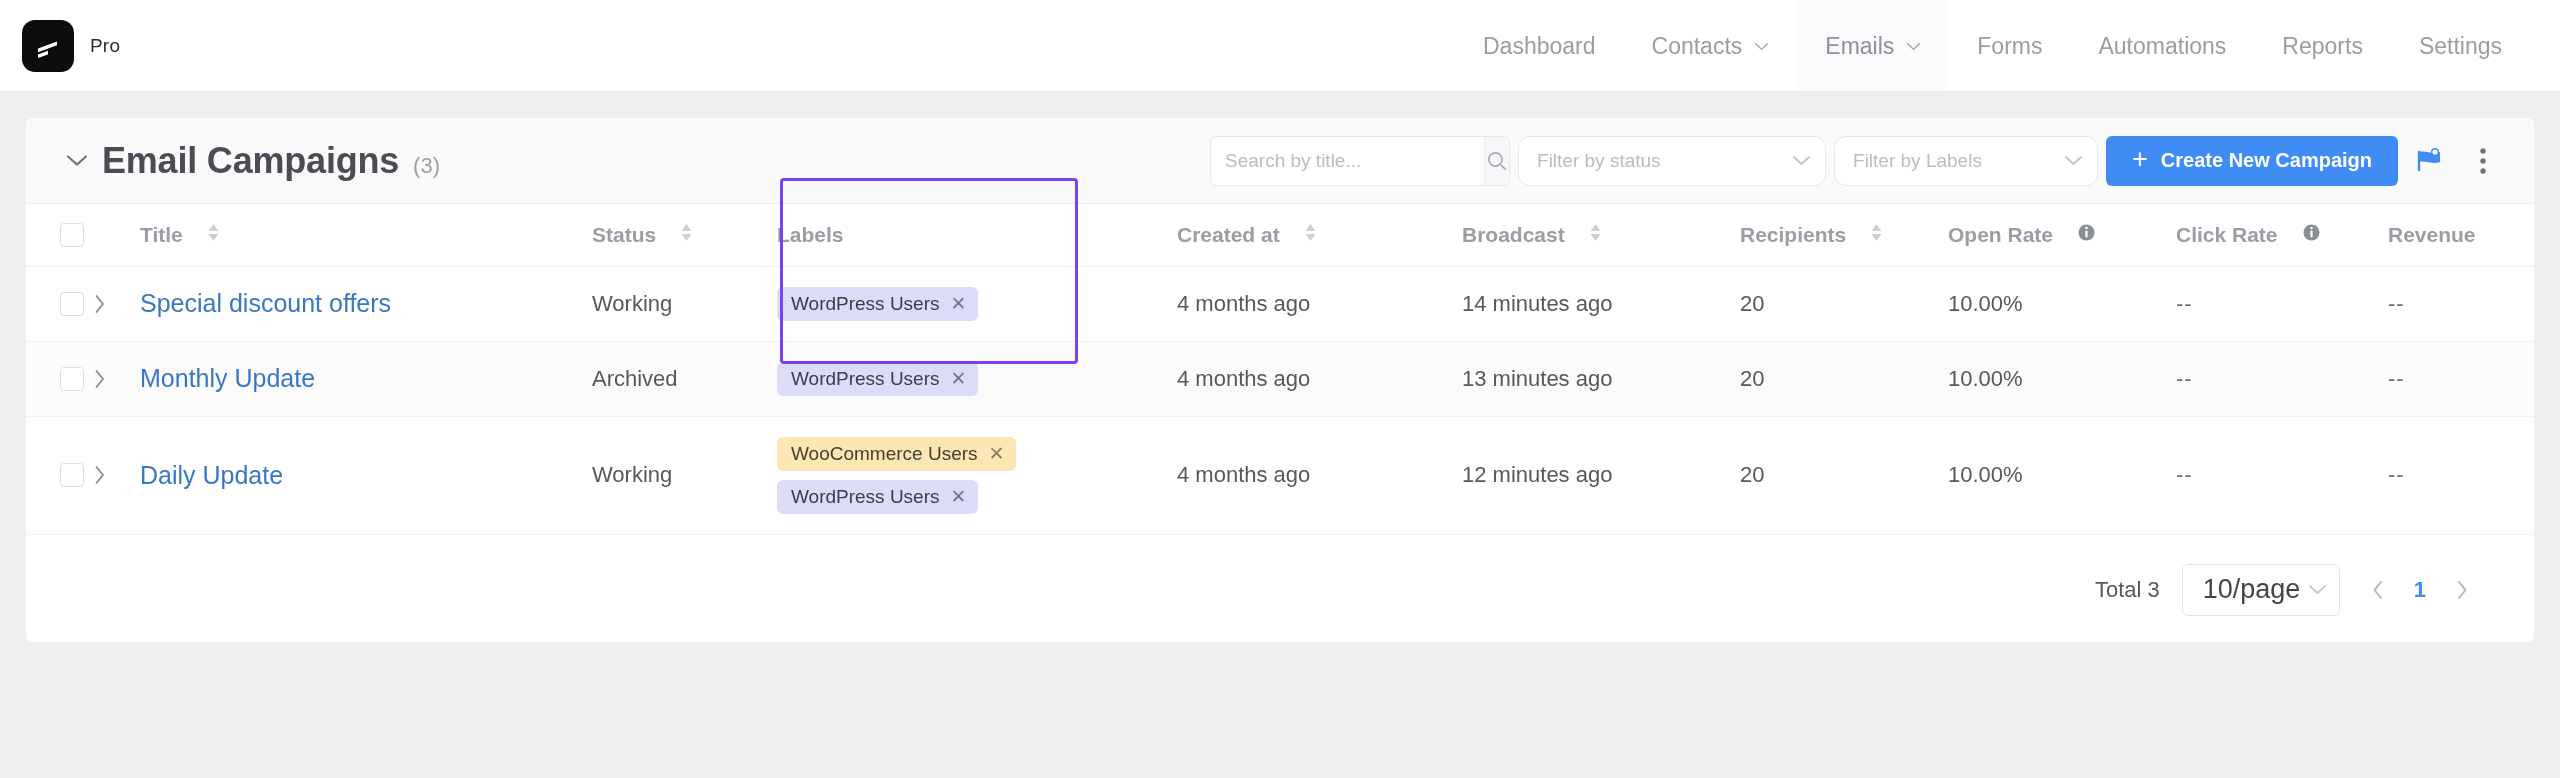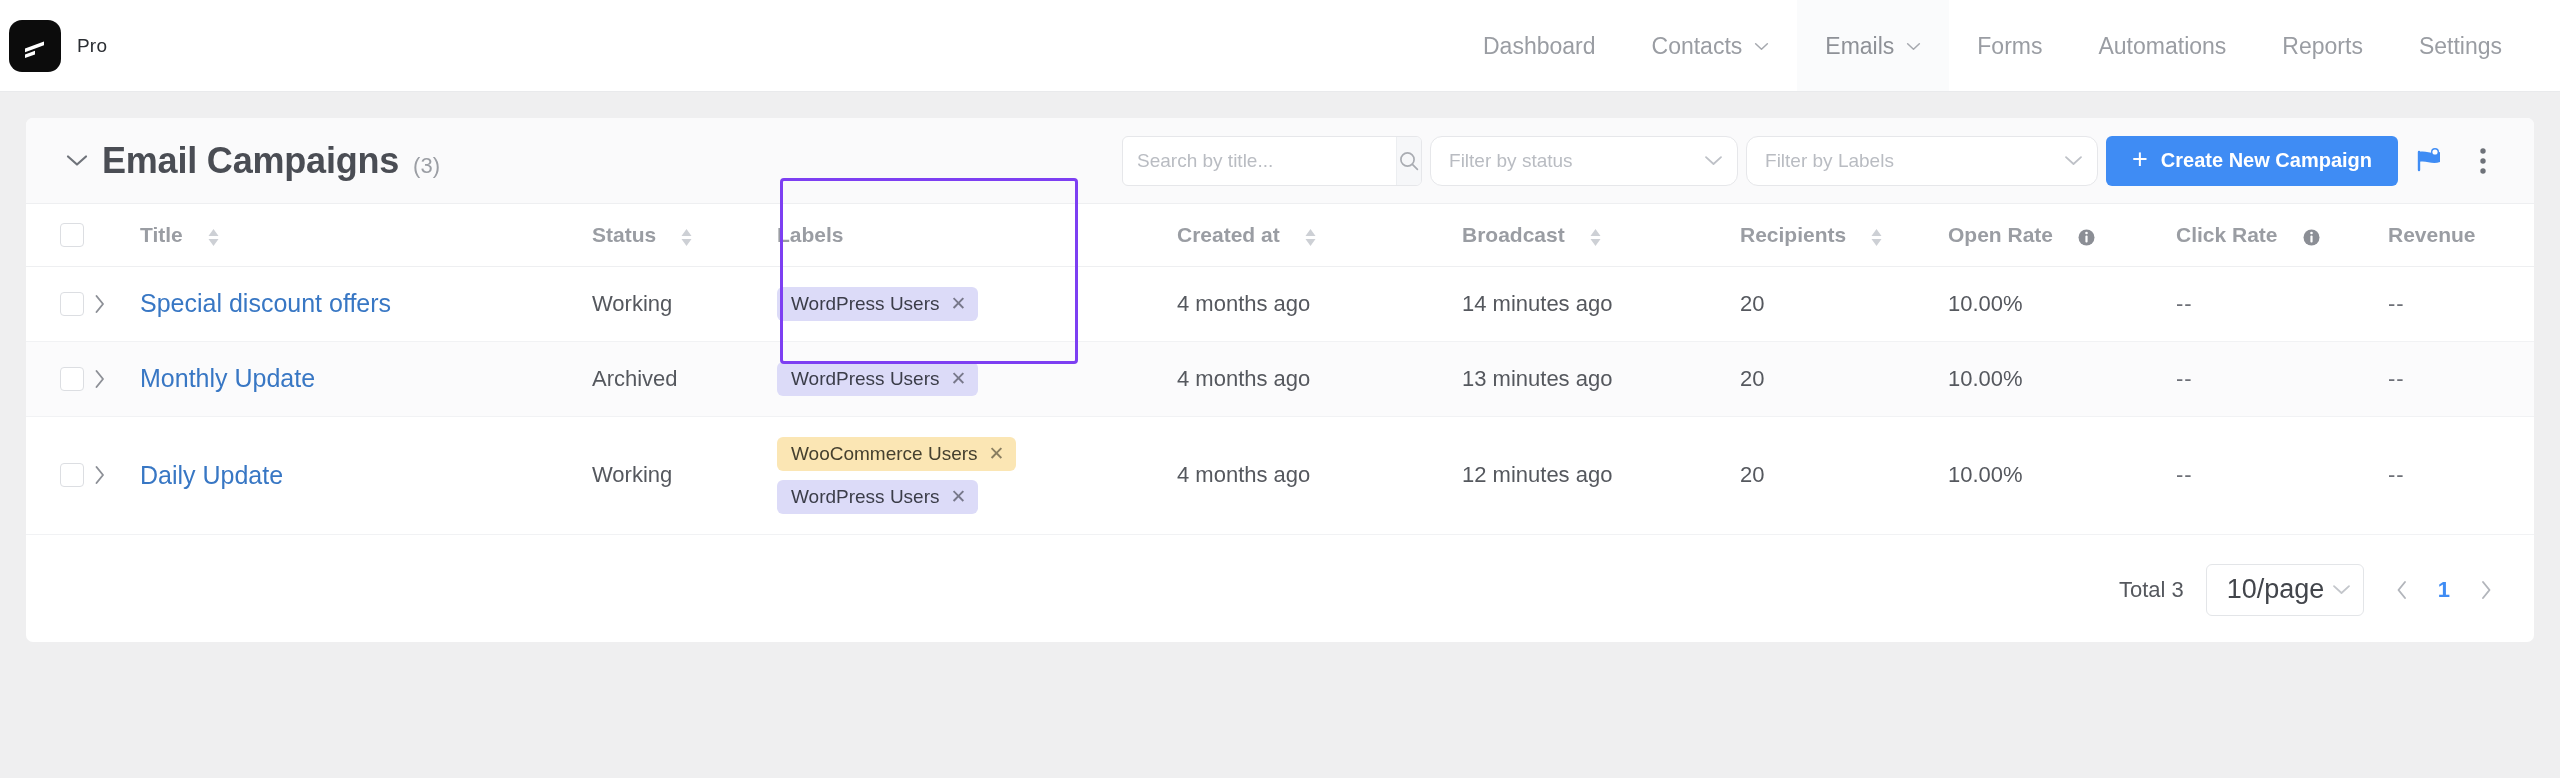--- a/index.html
+++ b/index.html
@@ -11,21 +11,21 @@
     -webkit-font-smoothing: antialiased;
   }
   .page { width: 2560px; height: 778px; position: relative; background: #efeff0; overflow: hidden; }
 
   
   .topbar {
     height: 92px;
     background: #ffffff;
     display: flex;
     align-items: center;
-    padding: 0 0 0 9px;
+    padding: 0 0 0 22px;
     position: relative;
   }
   .topbar::after{
     content:"";
     position:absolute; left:0; right:0; bottom:0; height:1px;
     background:#e9eaec;
   }
   .brand { display: flex; align-items: center; gap: 16px; }
   .logo-mark {
     width: 52px; height: 52px;
@@ -138,21 +138,21 @@
     height: 50px;
     border: 1px solid #e6e7ea;
     border-radius: 12px;
     background: #fff;
     display: flex; align-items: center;
     padding: 0 14px 0 18px;
     cursor: pointer;
     gap: 10px;
   }
   .select-box.status { width: 308px; }
-  .select-box.labels { width: 352px; }
+  .select-box.labels { width: 264px; }
   .select-text {
     flex: 1;
     font-size: 19px;
     color: #b9bcc2;
     white-space: nowrap;
   }
   .chev-select { width: 19px; height: 11px; flex: none; }
 
   .btn-primary {
     height: 50px;
@@ -181,21 +181,21 @@
 
   thead tr { height: 62px; }
   thead th {
     font-size: 21px;
     font-weight: bold;
     color: #9a9da3;
     border-bottom: 1px solid #eeeff1;
     vertical-align: middle;
     padding: 0;
   }
-  .th-inner { display: flex; align-items: flex-end; gap: 24px; }
+  .th-inner { display: flex; align-items: flex-start; gap: 24px; }
 
   .col-check  { width: 68px; }
   .col-expand { width: 46px; }
   .col-title  { width: 452px; }
   .col-status { width: 185px; }
   .col-labels { width: 400px; }
   .col-created{ width: 285px; }
   .col-broad  { width: 278px; }
   .col-recip  { width: 208px; }
   .col-open   { width: 228px; }
@@ -257,21 +257,21 @@
     border-radius: 4px;
     pointer-events: none;
   }
 
   
   .card-foot {
     height: 110px;
     display: flex;
     align-items: center;
     justify-content: flex-end;
-    padding-right: 42px;
+    padding-right: 66px;
     gap: 22px;
   }
   .total-txt { font-size: 22px; color: #55585e; }
   .page-size {
     width: 158px; height: 52px;
     border: 1px solid #e3e5e8;
     border-radius: 6px;
     display: flex; align-items: center;
     padding: 0 12px 0 20px;
     cursor: pointer;

